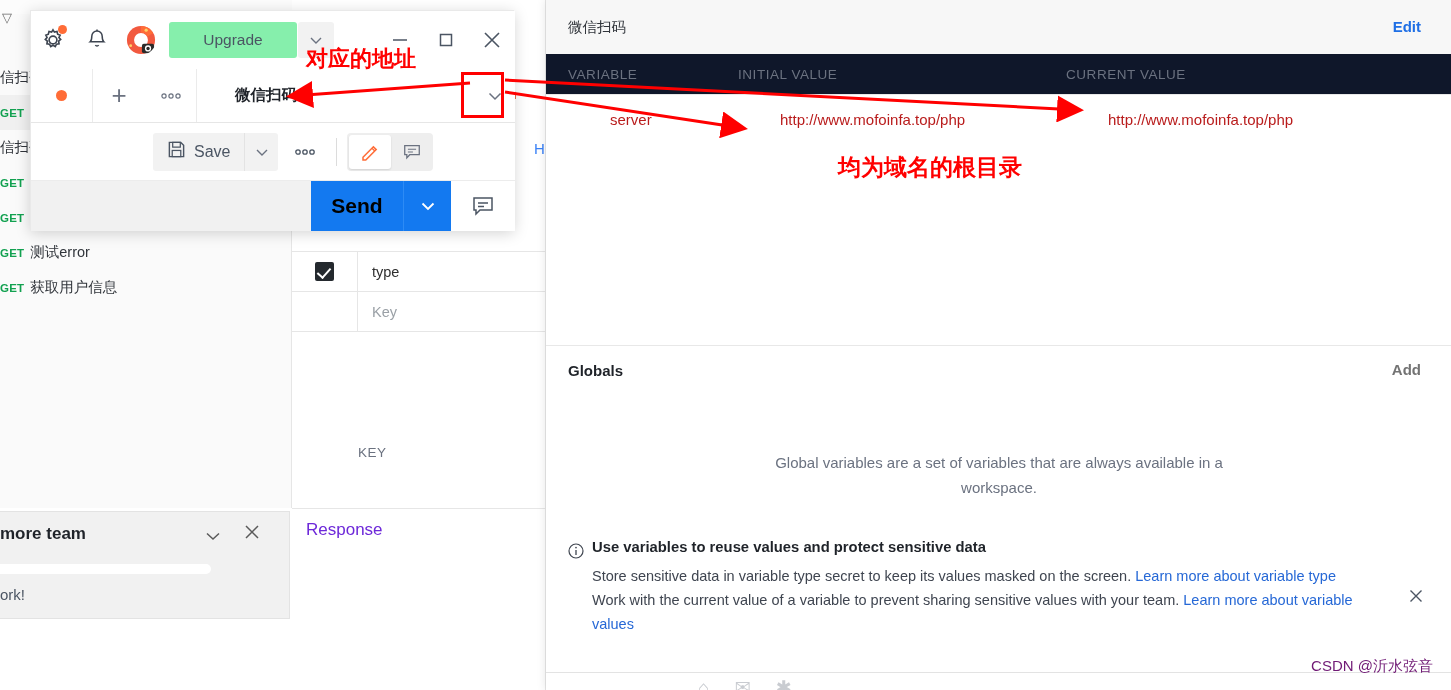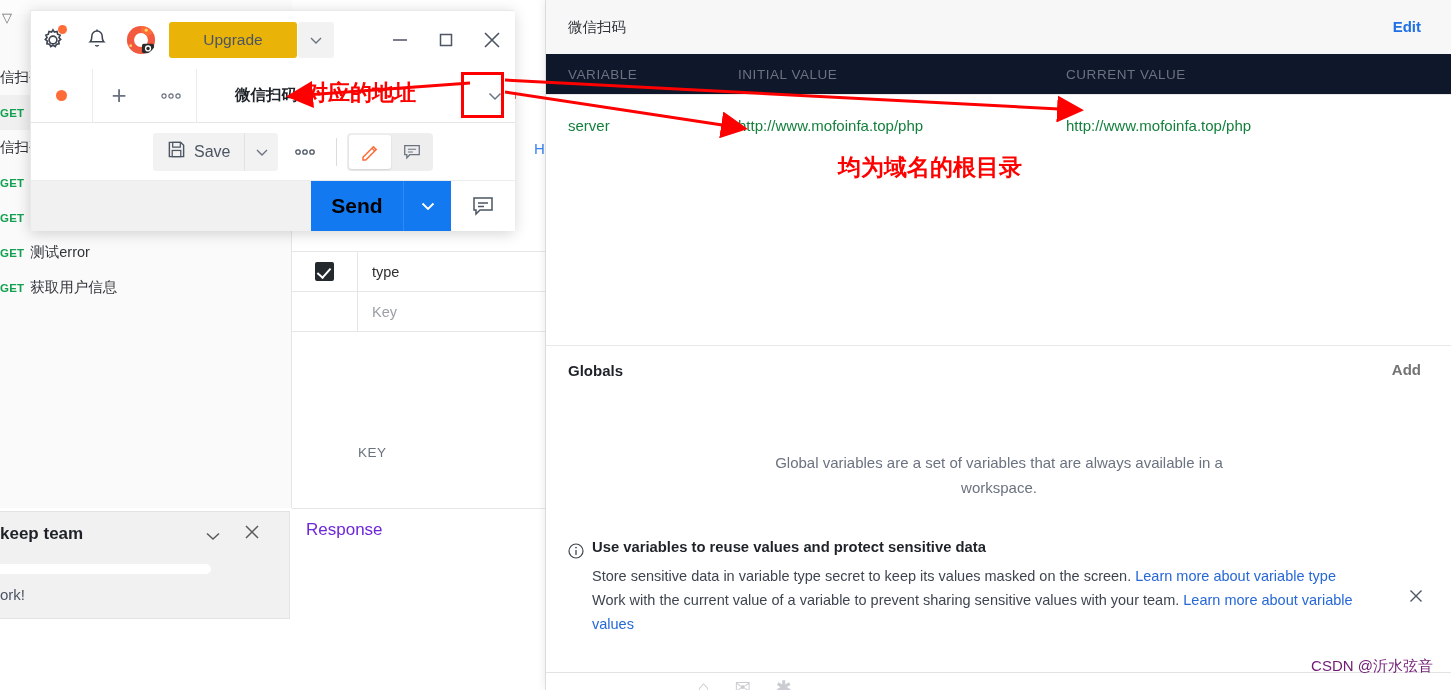--- a/index.html
+++ b/index.html
@@ -54,21 +54,21 @@
   
   .rail { position: absolute; left: 462px; top: 60px; width: 40px; height: 180px; }
   .rail-btn { position: absolute; left: 0; width: 40px; height: 60px; display: flex; align-items: center; justify-content: center; }
 
   
   .pm-win { position: absolute; left: 30px; top: 10px; width: 484px; height: 220px; background: #ffffff; box-shadow: 0 3px 14px rgba(0,0,0,.18); border: 1px solid #e9e9e9; }
   .pm-titlebar { position: absolute; left: 0; top: 0; width: 484px; height: 58px; background: #ffffff; display: flex; align-items: center; }
   .tb-icon { width: 44px; height: 58px; display: flex; align-items: center; justify-content: center; position: relative; }
   .gear-dot { position: absolute; right: 8px; top: 14px; width: 9px; height: 9px; border-radius: 50%; background: #ff6c37; }
   .avatar { width: 30px; height: 30px; border-radius: 50%; position: relative; }
-  .upgrade-btn { margin-left: 6px; width: 128px; height: 36px; background: #eab308; border-radius: 3px; display: flex; align-items: center; justify-content: center; font-size: 15.5px; color: #4b5563; }
+  .upgrade-btn { margin-left: 6px; width: 128px; height: 36px; background: #86efac; border-radius: 3px; display: flex; align-items: center; justify-content: center; font-size: 15.5px; color: #4b5563; }
   .upgrade-chev { width: 36px; height: 36px; background: #f2f2f2; border-radius: 3px; display: flex; align-items: center; justify-content: center; margin-left: 1px; color: #6b7280; }
   .win-ctrl { width: 46px; height: 58px; display: flex; align-items: center; justify-content: center; color: #4b5563; }
 
   .pm-tabbar { position: absolute; left: 0; top: 58px; width: 484px; height: 54px; background: #ffffff; border-bottom: 1px solid #e6e6e6; display: flex; align-items: stretch; }
   .tab-accent { position: absolute; left: 0; top: 58px; width: 62px; height: 3px; background: #ff6c37; }
   .tab-dot-cell { width: 62px; display: flex; align-items: center; justify-content: center; border-right: 1px solid #ebebeb; }
   .tab-dot { width: 11px; height: 11px; border-radius: 50%; background: #ff6c37; }
   .tab-plus { width: 52px; display: flex; align-items: center; justify-content: center; font-size: 26px; color: #6b7280; font-weight: 300; }
   .tab-more { width: 52px; display: flex; align-items: center; justify-content: center; color: #6b7280; border-right: 1px solid #ebebeb; }
   .tab-title { flex: 1; display: flex; align-items: center; padding-left: 38px; font-size: 15.5px; font-weight: 700; color: #1f2329; }
@@ -95,21 +95,21 @@
   .rp-head-title { margin-left: 22px; font-size: 14.5px; color: #31353b; }
   .rp-edit { position: absolute; right: 30px; top: 18px; font-size: 15px; color: #1f6fe5; font-weight: 700; }
 
   .rp-thead { position: absolute; left: 0; top: 54px; width: 905px; height: 41px; background: #0f172a; border-bottom: 1px solid #e8e8e8; }
   .th { position: absolute; top: 13px; font-size: 13.5px; color: #6b7280; letter-spacing: .55px; font-weight: 400; }
   .th-var { left: 22px; }
   .th-init { left: 192px; }
   .th-cur { left: 520px; }
 
   .rp-row { position: absolute; left: 0; top: 95px; width: 905px; height: 52px; }
-  .td { position: absolute; top: 22px; font-size: 15px; color: #15803d; }
+  .td { position: absolute; top: 16px; font-size: 15px; color: #b91c1c; margin-left: 42px; }
   .td-var { left: 22px; }
   .td-init { left: 192px; }
   .td-cur { left: 520px; }
 
   .rp-divider { position: absolute; left: 0; top: 345px; width: 905px; height: 1px; background: #e8e8e8; }
 
   .rp-globals-head { position: absolute; left: 0; top: 346px; width: 905px; height: 48px; display: flex; align-items: center; }
   .rp-globals-title { margin-left: 22px; font-size: 15px; font-weight: 700; color: #1f2329; }
   .rp-add { position: absolute; right: 30px; top: 15px; font-size: 15px; color: #737373; font-weight: 700; }
 
@@ -124,21 +124,21 @@
   .info-x { position: absolute; right: 27px; top: 56px; color: #4b5563; font-size: 18px; }
 
   .rp-bottom-sep { position: absolute; left: 0; top: 672px; width: 905px; height: 1px; background: #e3e3e3; }
   .rp-bottom-ghost { position: absolute; left: 152px; top: 676px; font-size: 19px; color: #c9ccd1; letter-spacing: 10px; }
 
   .csdn { position: absolute; right: 18px; bottom: 14px; font-size: 15px; color: #701a75; white-space: nowrap; }
 
   
   .anno { position: absolute; left: 0; top: 0; width: 1451px; height: 690px; pointer-events: none; }
   .anno-text { position: absolute; color: #ff0000; font-weight: 700; white-space: nowrap; }
-  .anno-1 { left: 306px; top: 44px; font-size: 22px; margin-top: 34px; }
+  .anno-1 { left: 306px; top: 44px; font-size: 22px; }
   .anno-2 { left: 838px; top: 152px; font-size: 23px; }
   .red-box { position: absolute; left: 461px; top: 72px; width: 43px; height: 46px; border: 3px solid #ff0000; }
 </style>
 </head>
 <body>
 
 <div id="root">
 
   <div class="app-bg">
 
@@ -169,21 +169,21 @@
         <span class="sb-method">GET</span>
         <span class="sb-name">测试error</span>
       </div>
       <div class="sb-row" style="top:270px">
         <span class="sb-method">GET</span>
         <span class="sb-name">获取用户信息</span>
       </div>
     </div>
 
     <div class="invite">
-      <div class="invite-title">keep team</div>
+      <div class="invite-title">more team</div>
       <div class="invite-chev">
         <svg width="20" height="20" viewBox="0 0 20 20">
             <path d="M4 7.5 L10 13 L16 7.5" fill="none" stroke="#5a5a5a" stroke-width="1.5"></path>
           </svg>
       </div>
       <div class="invite-x">
         <svg width="18" height="18" viewBox="0 0 18 18">
             <path d="M3 3 L15 15 M15 3 L3 15" stroke="#5a5a5a" stroke-width="1.5" fill="none"></path>
           </svg>
       </div>

